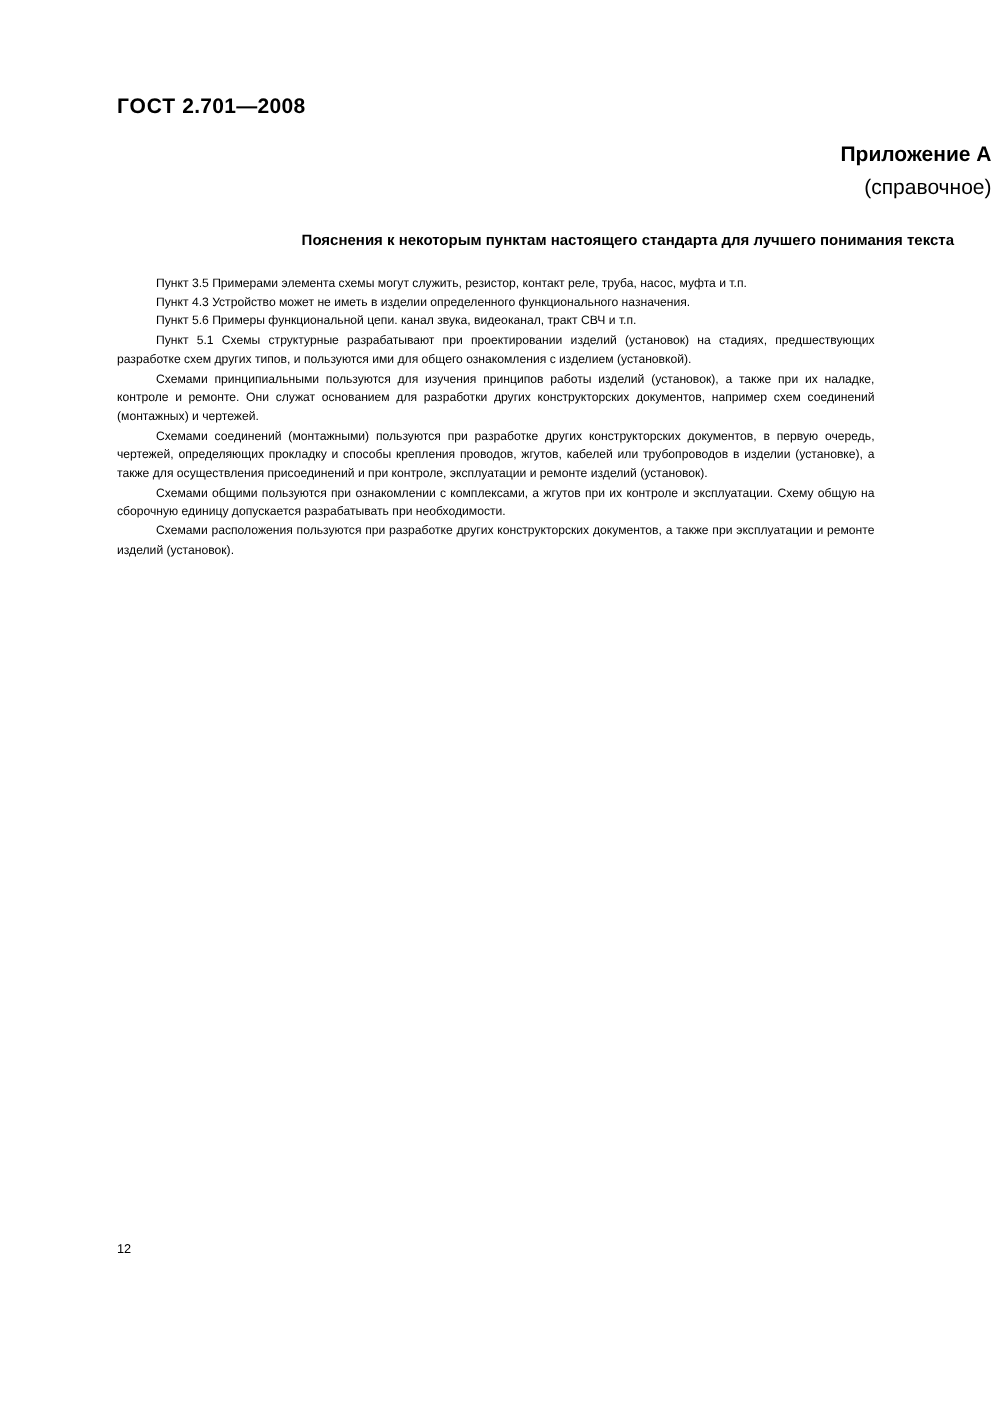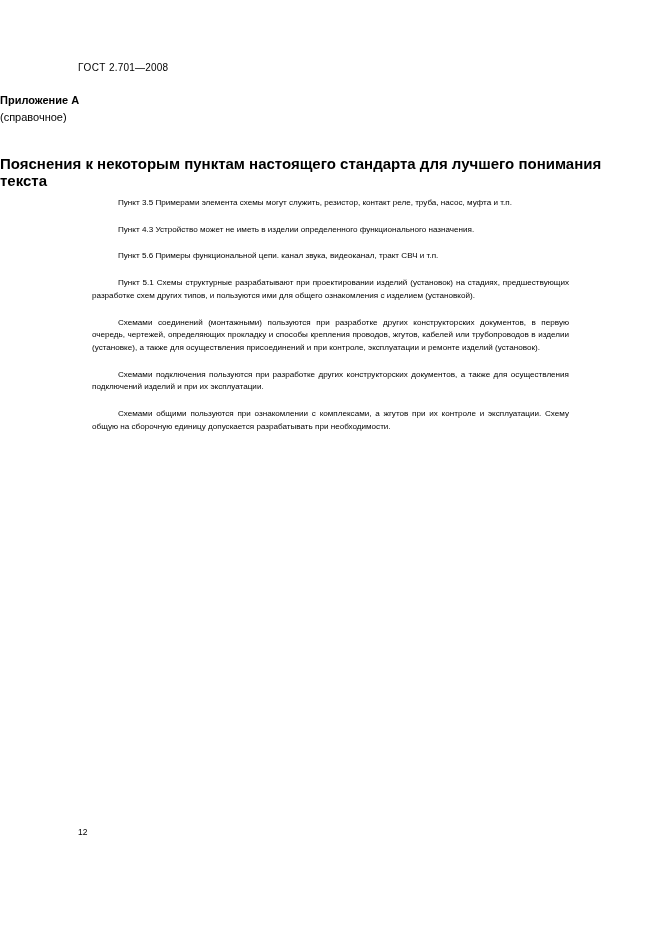--- a/index.html
+++ b/index.html
@@ -19,61 +19,61 @@
     position: absolute;
     left: 0;
     top: 0;
     width: 661px;
     height: 936px;
   }
   .header-std {
     position: absolute;
     left: 78px;
     top: 62px;
-    font-size: 10px;
-    font-weight: normal;
+    font-size: 14px;
+    font-weight: bold;
     letter-spacing: 0.2px;
   }
   .header-std .gost-word {
     letter-spacing: 0.6px;
   }
   .appendix-block {
     position: absolute;
     left: 0;
     top: 92px;
     width: 661px;
-    text-align: left;
-    font-size: 11px;
+    text-align: right;
+    font-size: 14px;
     font-weight: bold;
     line-height: 1.55;
   }
   .appendix-block .line2 {
     font-weight: normal;
   }
   .section-title {
     position: absolute;
     left: 0;
     top: 155px;
     width: 636px;
-    text-align: left;
-    font-size: 15px;
+    text-align: right;
+    font-size: 10px;
     font-weight: bold;
   }
   .body-text {
     position: absolute;
     left: 78px;
     top: 183px;
     width: 505px;
     font-size: 8.1px;
     line-height: 1.57;
     text-align: justify;
     text-justify: inter-word;
   }
   .body-text p {
-    margin: 14px;
+    margin: 0;
     text-indent: 26px;
   }
   .page-number {
     position: absolute;
     left: 78px;
     top: 827px;
     font-size: 8.5px;
   }
 </style>
 </head>
@@ -91,20 +91,21 @@
     <div class="line2">(справочное)</div>
   </div>
 
   <div class="section-title">Пояснения к некоторым пунктам настоящего стандарта для лучшего понимания текста</div>
 
   <div class="body-text">
     <p>Пункт 3.5  Примерами элемента схемы могут служить, резистор, контакт реле, труба, насос, муфта и т.п.</p>
     <p>Пункт 4.3  Устройство может не иметь в изделии определенного функционального назначения.</p>
     <p>Пункт 5.6  Примеры функциональной цепи. канал звука, видеоканал, тракт СВЧ и т.п.</p>
     <p>Пункт 5.1  Схемы структурные разрабатывают при проектировании изделий (установок) на стадиях, предшествующих разработке схем других типов, и пользуются ими для общего ознакомления с изделием (установкой).</p>
+    <p>Схемами принципиальными пользуются для изучения принципов работы изделий (установок), а также при их наладке, контроле и ремонте. Они служат основанием для разработки других конструкторских документов, например схем соединений (монтажных) и чертежей.</p>
     <p>Схемами соединений (монтажными) пользуются при разработке других конструкторских документов, в первую очередь, чертежей, определяющих прокладку и способы крепления проводов, жгутов, кабелей или трубопроводов в изделии (установке), а также для осуществления присоединений и при контроле, эксплуатации и ремонте изделий (установок).</p>
-    <p>Схемами подключения пользуются при разработке других конструкторских документов, а также для осуществления подключений изделий и при их эксплуатации.</p>
     <p>Схемами общими пользуются при ознакомлении с комплексами, а жгутов при их контроле и эксплуатации. Схему общую на сборочную единицу допускается разрабатывать при необходимости.</p>
+    <p>Схемами расположения пользуются при разработке других конструкторских документов, а также при эксплуатации и ремонте изделий (установок).</p>
   </div>
 
   <div class="page-number">12</div>
 
 </div>
 
 </body></html>

